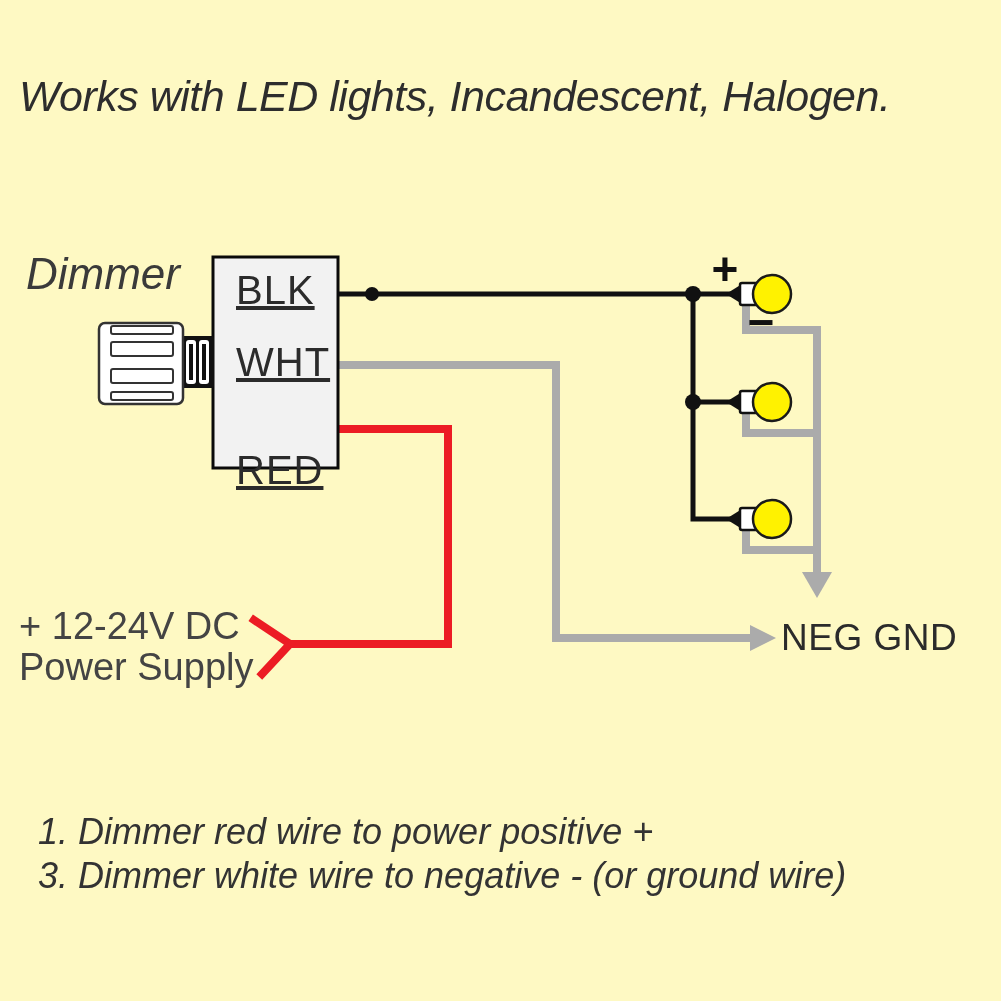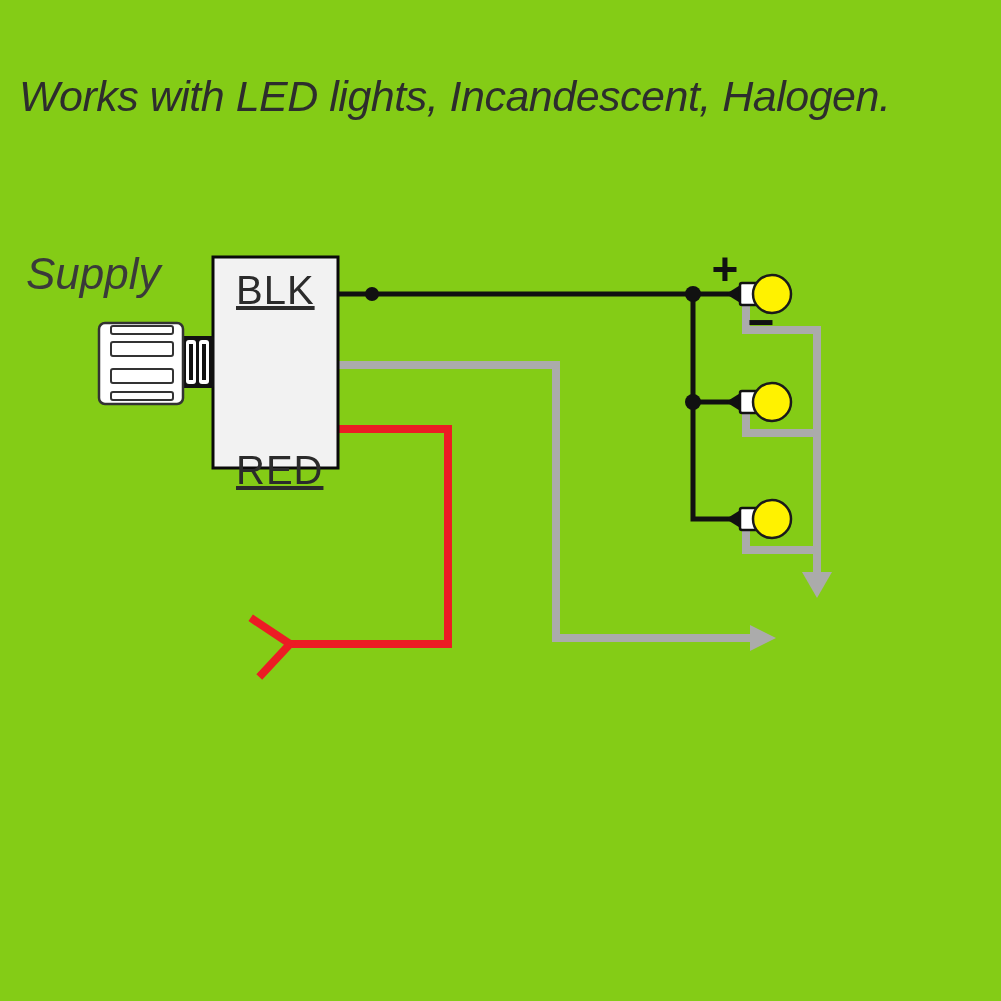--- a/index.html
+++ b/index.html
@@ -1,19 +1,19 @@
 <!DOCTYPE html>
 <html><head>
 <meta charset="utf-8">
 <style>
   html,body{margin:0;padding:0;background:#ffffff;}
   .canvas{
     position:relative;
     width:1001px;height:1001px;
-    background:#84cc16;
+    background:#fef9c3;
     overflow:hidden;
     font-family:"Liberation Sans", sans-serif;
     color:#303030;
   }
   .abs{position:absolute;white-space:nowrap;}
   .title{
     left:19px;top:72px;
     font-size:43px;font-style:italic;letter-spacing:-0.5px;
     color:#2d2d2d;
   }
@@ -100,26 +100,34 @@
     <rect x="740" y="391" width="19" height="22" rx="2" fill="#ffffff" stroke="#111" stroke-width="2.5"></rect>
     <circle cx="772" cy="402" r="19" stroke="#1a1a1a" stroke-width="2.5" fill="#fff200"></circle>
 
     <polygon points="726,519 742,509 742,529" fill="#111111"></polygon>
     <rect x="740" y="508" width="19" height="22" rx="2" fill="#ffffff" stroke="#111" stroke-width="2.5"></rect>
     <circle cx="772" cy="519" r="19" stroke="#1a1a1a" stroke-width="2.5" fill="#fff200"></circle>
   </svg>
 
   <div class="abs title">Works with LED lights, Incandescent, Halogen.</div>
 
-  <div class="abs dimmer-label">Supply</div>
+  <div class="abs dimmer-label">Dimmer</div>
 
   <div class="abs terminal t-blk">BLK</div>
+  <div class="abs terminal t-wht">WHT</div>
   <div class="abs terminal t-red">RED</div>
 
   <div class="abs sym plus">+</div>
   <div class="abs sym minus">−</div>
 
+  <div class="abs neg-gnd">NEG GND</div>
 
+  <div class="abs power-supply">
+    <div>+ 12-24V DC</div>
+    <div>Power Supply</div>
+  </div>
 
   <div class="abs instructions">
+    <div>1. Dimmer red wire to power positive +</div>
+    <div>3. Dimmer white wire to negative - (or ground wire)</div>
   </div>
 
 </div>
 
 </body></html>

